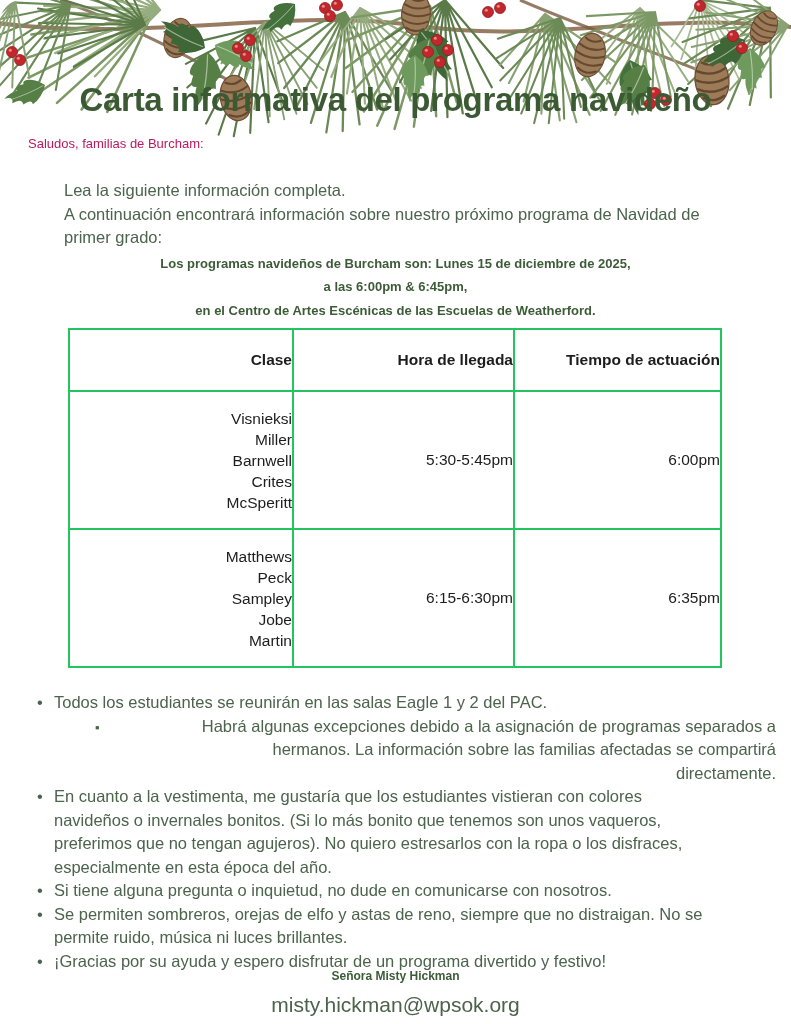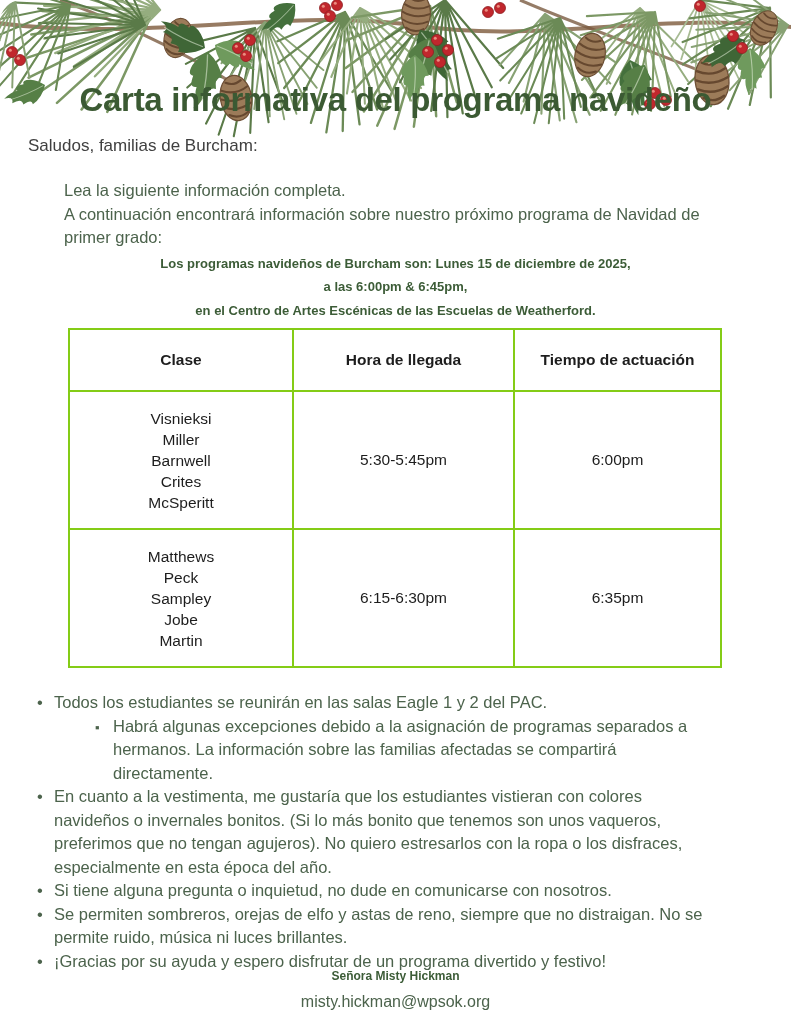--- a/index.html
+++ b/index.html
@@ -1,43 +1,43 @@
 <!DOCTYPE html>
 <html><head>
 <meta charset="utf-8">
 <style>
   html,body{margin:0;padding:0;background:#ffffff;}
   .page{position:relative;width:791px;height:1024px;overflow:hidden;background:#ffffff;
         font-family:"Liberation Sans",sans-serif;border-radius:22px;}
   .garland{position:absolute;top:0;left:0;}
   .title{position:absolute;top:81px;left:0;width:791px;margin:0;text-align:center;
          font-size:33px;font-weight:800;letter-spacing:-0.3px;color:#3b5a33;}
-  .greeting{position:absolute;top:136px;left:28px;font-size:17px;color:#404040;}
+  .greeting{position:absolute;top:136px;left:28px;font-size:13px;color:#be185d;}
   .intro{position:absolute;top:179px;left:28px;width:745px;font-size:16.5px;
          line-height:23.6px;color:#4c634c;margin-left:36px;}
   .announcement{position:absolute;top:252px;left:0;width:791px;text-align:center;
          font-weight:700;font-size:13px;line-height:23.3px;color:#3c5c37;}
   .pre{white-space:pre-line;}
   table.schedule{position:absolute;top:328px;left:68px;width:652px;border-collapse:collapse;
          table-layout:fixed;color:#1d1d1d;}
-  .schedule th,.schedule td{border:2px solid #84cc16;text-align:center;vertical-align:middle;
+  .schedule th,.schedule td{border:2px solid #22c55e;text-align:right;vertical-align:middle;
          font-size:15.5px;padding:0;background:#ffffff;}
   .schedule th{height:60px;font-weight:700;}
   .schedule td{height:136px;}
   .schedule .names{line-height:21px;}
   .bullets{position:absolute;top:691px;left:28px;width:748px;font-size:16.5px;
          line-height:23.5px;color:#4c634c;}
   .b1{position:relative;padding-left:26px;}
   .b1::before{content:"\2022";position:absolute;left:9px;}
-  .b2{position:relative;padding-left:85px;}
+  .b2{position:relative;padding-left:85px;text-align:right;}
   .b2::before{content:"\25AA";position:absolute;left:67px;top:1px;font-size:13px;}
   .sig-name{position:absolute;top:969px;left:0;width:791px;text-align:center;
          font-weight:700;font-size:12px;color:#3c5c37;}
   .sig-email{position:absolute;top:993px;left:0;width:791px;text-align:center;
-         font-size:16px;color:#4c634c;}
+         font-size:21px;color:#4c634c;}
 </style>
 </head>
 <body>
 
 <div class="page">
 
   <svg class="garland" width="791" height="150" viewBox="0 0 791 150" aria-hidden="true">
     <defs>
       <g id="tuft" fill="none" stroke="currentColor" stroke-width="1.7" stroke-linecap="round">
         <path d="M0 0L56 -40M0 0L70 -30M0 0L82 -18M0 0L88 -6M0 0L90 6M0 0L84 18M0 0L74 30M0 0L60 40M0 0L42 46M0 0L26 48"></path>

